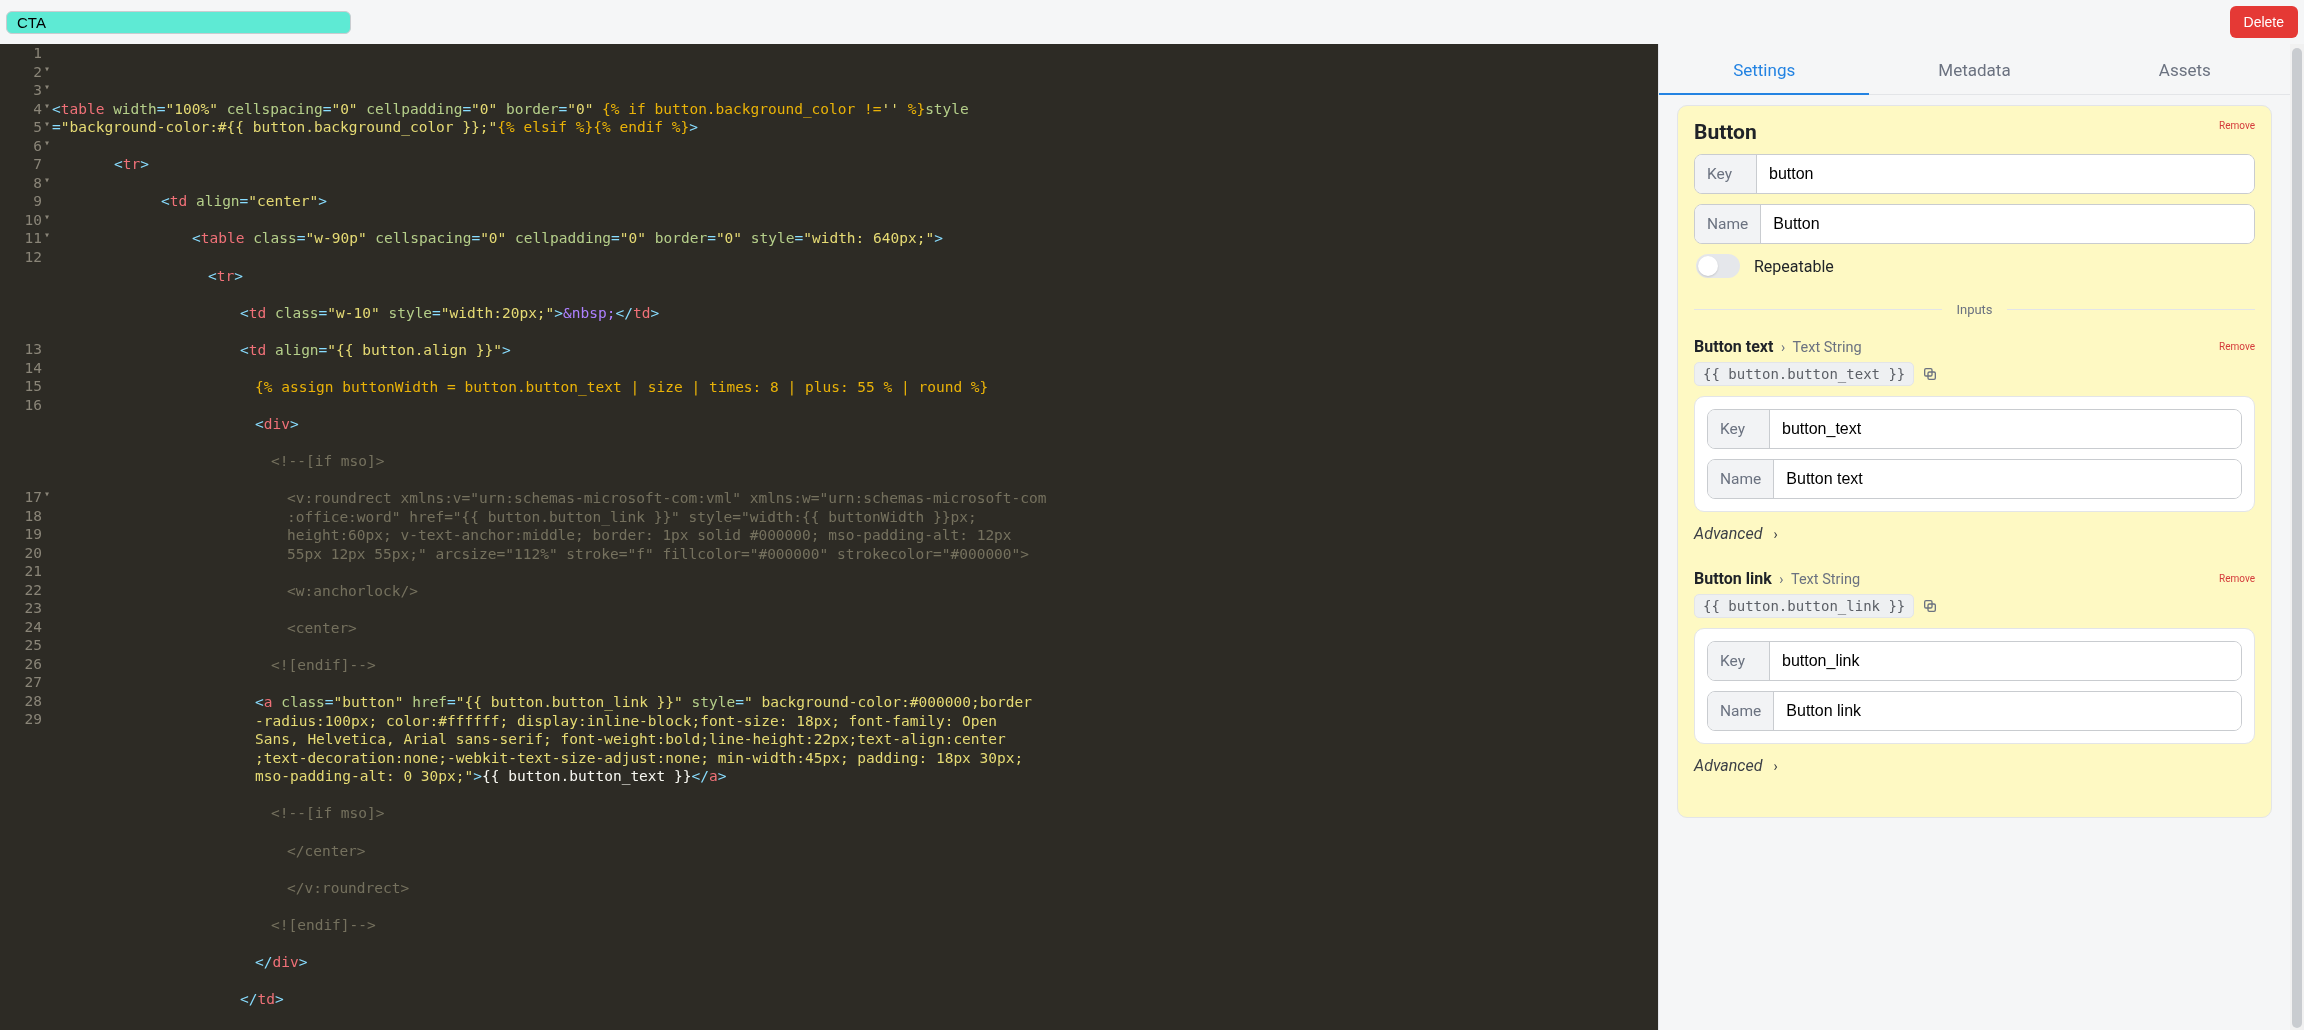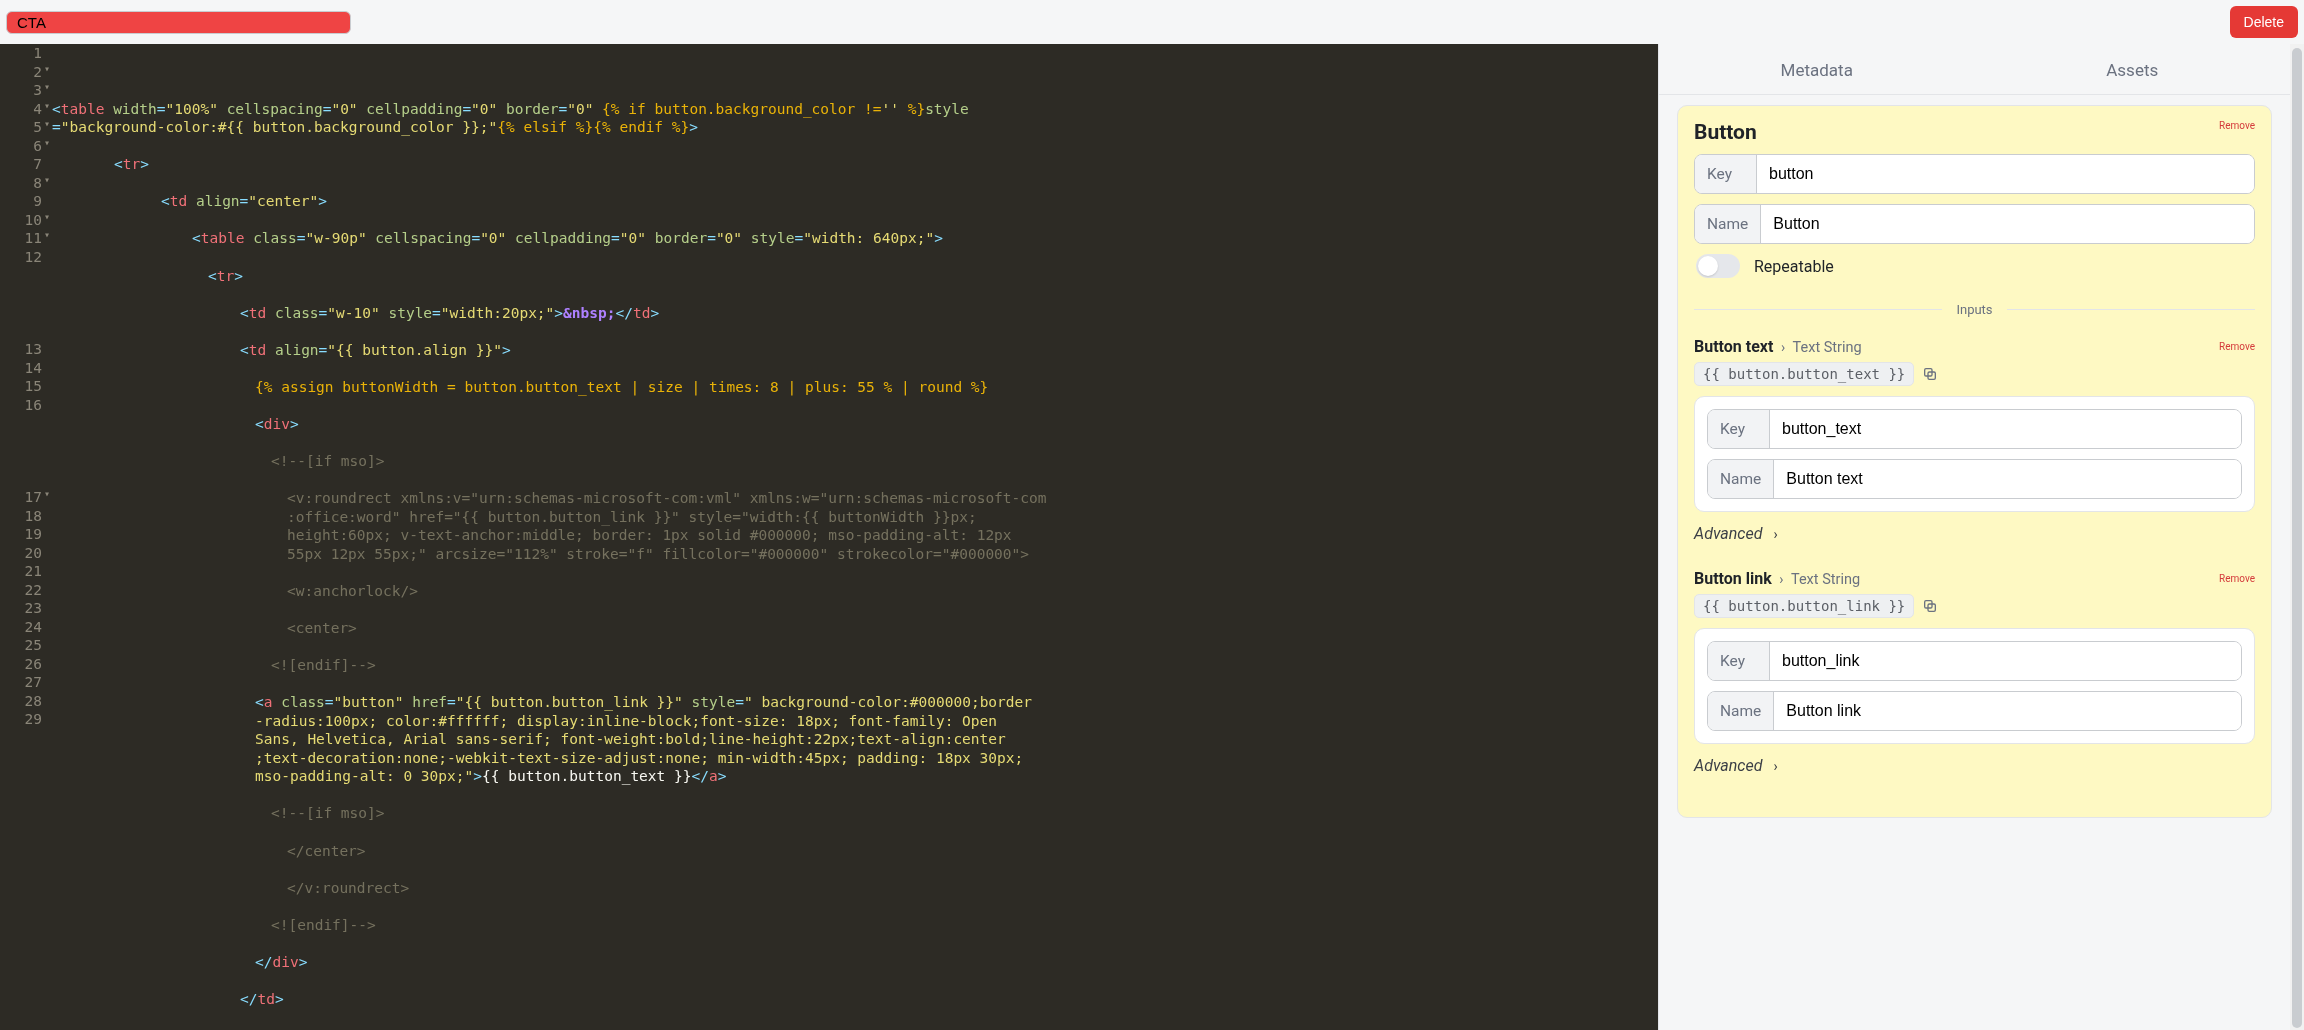--- a/index.html
+++ b/index.html
@@ -20,21 +20,21 @@
   display: flex;
   align-items: center;
   justify-content: space-between;
   padding: 6px 6px;
   background: #f5f6f7;
 }
 .title-input {
   width: 345px;
   height: 23px;
   border: 1px solid #c9ccd0;
-  background: #ef4444;
+  background: #5eead4;
   border-radius: 6px;
   padding: 0 10px;
   font-size: 15px;
 }
 .delete-btn {
   background: #e53935;
   color: #fff;
   border: none;
   border-radius: 6px;
   height: 32px;
@@ -81,21 +81,21 @@
 .ind3 { padding-left: 140px; }
 .ind4 { padding-left: 156px; }
 .ind6 { padding-left: 188px; }
 .t-tag { color: #f07178; text-align: right; }
 .t-attr { color: #b5cf8a; }
 .t-punc { color: #89ddff; }
 .t-str { color: #e6db74; }
 .t-liq { color: #eab308; }
 .t-cmt { color: #75715e; font-style: normal; }
 .t-white { color: #f8f8f2; }
-.t-entity { color: #ae81ff; font-weight: bold; }
+.t-entity { color: #ae81ff; }
 
 .sidebar {
   width: 632px;
   flex-shrink: 0;
   background: #f5f6f7;
   border-left: 1px solid #e3e5e8;
   display: flex;
   flex-direction: column;
   overflow: auto;
 }
@@ -287,20 +287,21 @@
 
 
 
 
 
       </div>
     </div>
 
     <div class="sidebar">
       <div class="tabs">
+        <div class="tab active">Settings</div>
         <div class="tab">Metadata</div>
         <div class="tab">Assets</div>
       </div>
 
       <div class="panel-body">
         <div class="card">
           <div class="card-head">
             <div class="card-title">Button</div>
             <div class="remove">Remove</div>
           </div>

